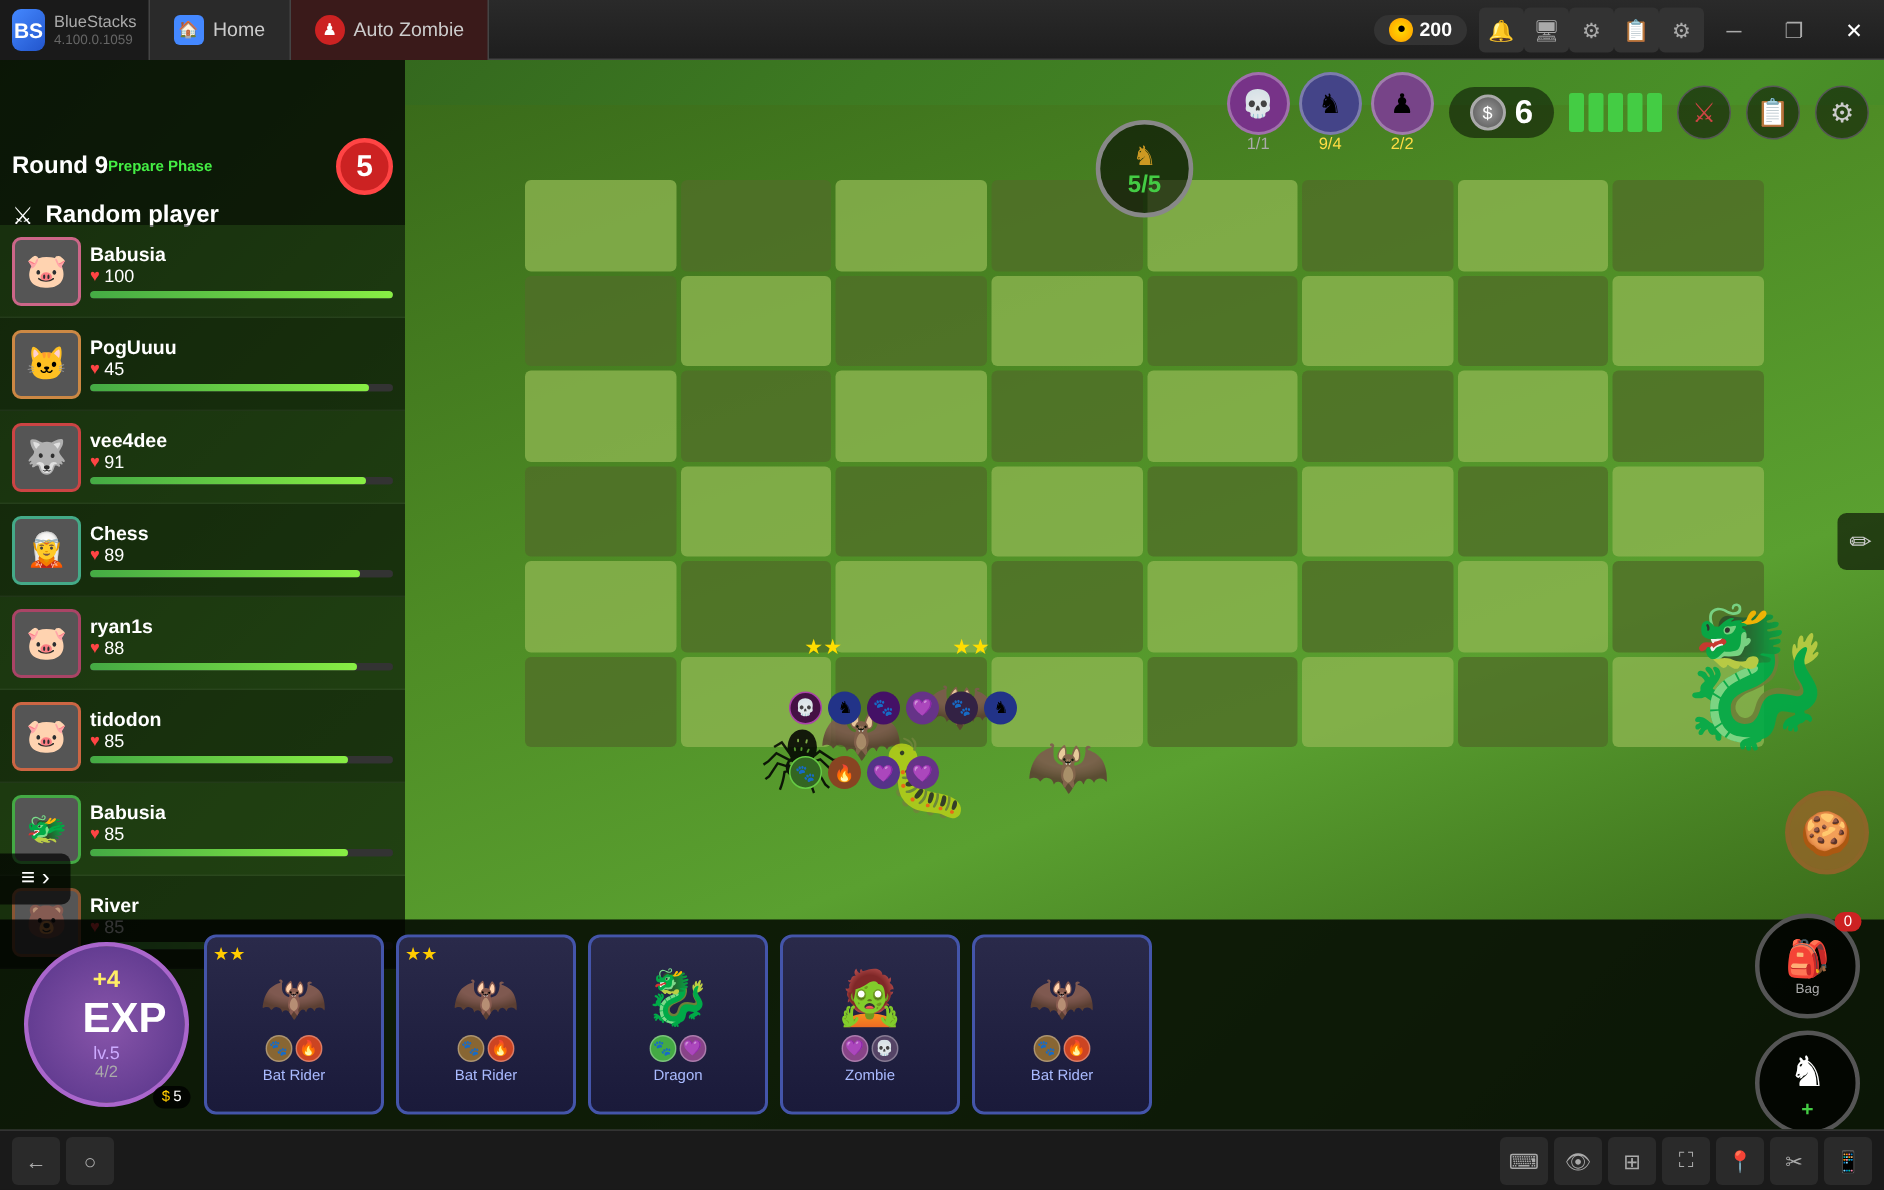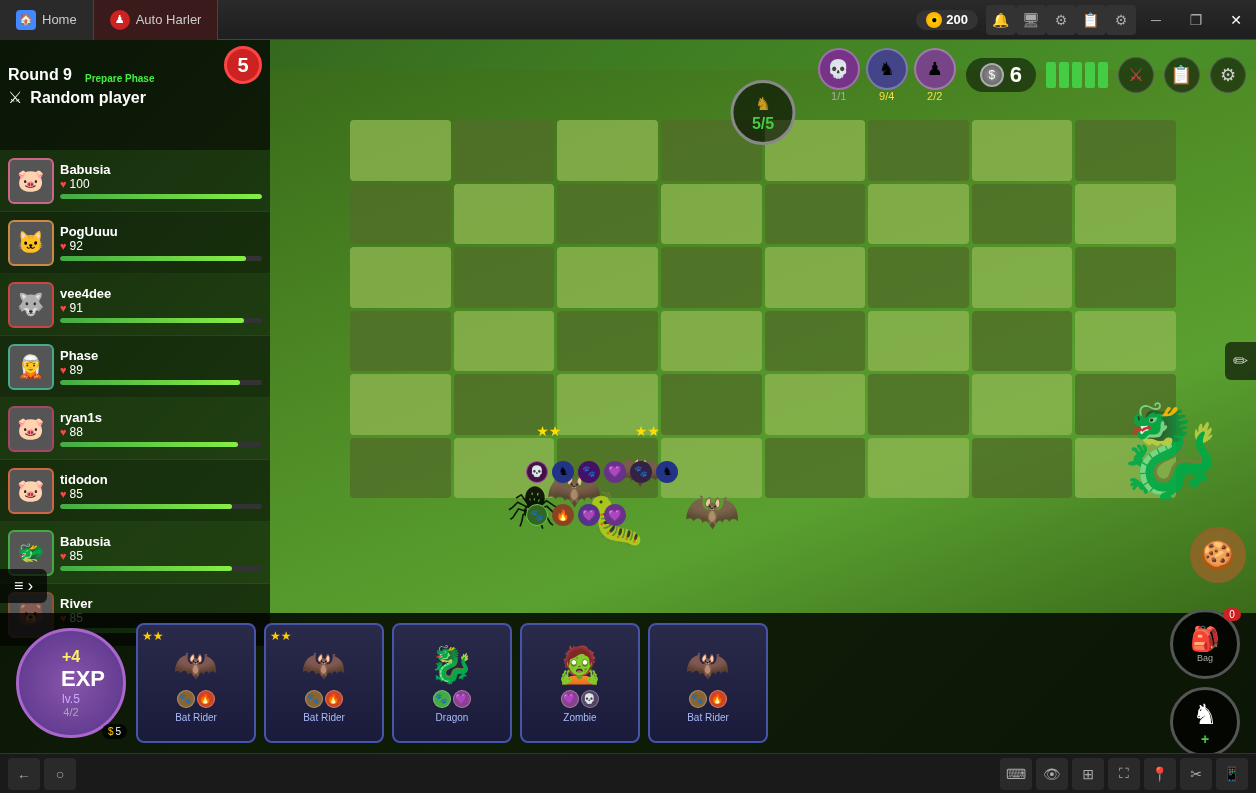--- a/index.html
+++ b/index.html
@@ -165,23 +165,24 @@
     }
 
     #top-bar {
       height: 110px;
       background: rgba(0,0,0,0.75);
       padding: 6px 8px;
     }
 
     .round-info {
       display: flex;
-      align-items: flex-end;
-      gap: 13px;
+      align-items: center;
+      gap: 0;
       margin-bottom: 4px;
+      margin-top: 46px;
     }
     .round-text { color: #fff; font-size: 16px; font-weight: bold; }
     .phase-text { color: #44ee44; font-size: 10px; font-weight: bold; }
     .round-timer {
       width: 38px; height: 38px;
       background: #cc2222;
       border-radius: 50%;
       display: flex;
       align-items: center;
       justify-content: center;
@@ -287,21 +288,21 @@
       border: 3px solid #aa66cc;
       display: flex;
       flex-direction: column;
       align-items: center;
       justify-content: center;
       cursor: pointer;
       flex-shrink: 0;
       position: relative;
     }
     .exp-plus { color: #ffee66; font-size: 16px; font-weight: bold; }
-    .exp-text { color: #fff; font-size: 22px; font-weight: bold; margin-left: 24px; }
+    .exp-text { color: #fff; font-size: 28px; font-weight: bold; margin-left: 24px; }
     .exp-level { color: #ccaaff; font-size: 12px; }
     .exp-progress { color: #aaa; font-size: 11px; }
     .exp-cost {
       position: absolute;
       bottom: -4px;
       right: -4px;
       background: rgba(0,0,0,0.8);
       border-radius: 10px;
       padding: 2px 6px;
       display: flex;
@@ -449,29 +450,36 @@
     .cell {
       border-radius: 4px;
     }
     .cell-dark { background: rgba(80, 110, 40, 0.8); }
     .cell-light { background: rgba(140, 180, 80, 0.8); }
   </style>
 </head>
 <body>
 
 <div id="titlebar">
+  <div id="bs-logo">
+    <div id="bs-logo-icon">BS</div>
+    <div>
+      <div id="bs-text">BlueStacks</div>
+      <div id="bs-version">4.100.0.1059</div>
+    </div>
+  </div>
 
   <div class="tab-home">
     <div class="tab-home-icon">🏠</div>
     <span>Home</span>
   </div>
 
   <div class="tab-game">
     <div class="tab-game-icon">♟</div>
-    <span>Auto Harler</span>
+    <span>Auto Zombie</span>
   </div>
 
   <div class="titlebar-spacer"></div>
 
   <div class="coin-display">
     <div class="coin-icon">●</div>
     <span class="coin-amount">200</span>
   </div>
 
   <div class="titlebar-btn">🔔</div>
@@ -599,21 +607,21 @@
           <div class="hp-fill" style="width:100%;"></div>
         </div>
       </div>
     </div>
         <div class="player-row">
       <div class="player-avatar" style="border-color:#cc8844;">🐱</div>
       <div class="player-info">
         <div class="player-name">PogUuuu</div>
         <div class="player-hp">
           <span class="heart-icon">♥</span>
-          <span class="hp-value">92</span>
+          <span class="hp-value">45</span>
         </div>
         <div class="hp-bar">
           <div class="hp-fill" style="width:92%;"></div>
         </div>
       </div>
     </div>
         <div class="player-row">
       <div class="player-avatar" style="border-color:#cc4444;">🐺</div>
       <div class="player-info">
         <div class="player-name">vee4dee</div>
@@ -622,21 +630,21 @@
           <span class="hp-value">91</span>
         </div>
         <div class="hp-bar">
           <div class="hp-fill" style="width:91%;"></div>
         </div>
       </div>
     </div>
         <div class="player-row">
       <div class="player-avatar" style="border-color:#44aa88;">🧝</div>
       <div class="player-info">
-        <div class="player-name">Phase</div>
+        <div class="player-name">Chess</div>
         <div class="player-hp">
           <span class="heart-icon">♥</span>
           <span class="hp-value">89</span>
         </div>
         <div class="hp-bar">
           <div class="hp-fill" style="width:89%;"></div>
         </div>
       </div>
     </div>
         <div class="player-row">

